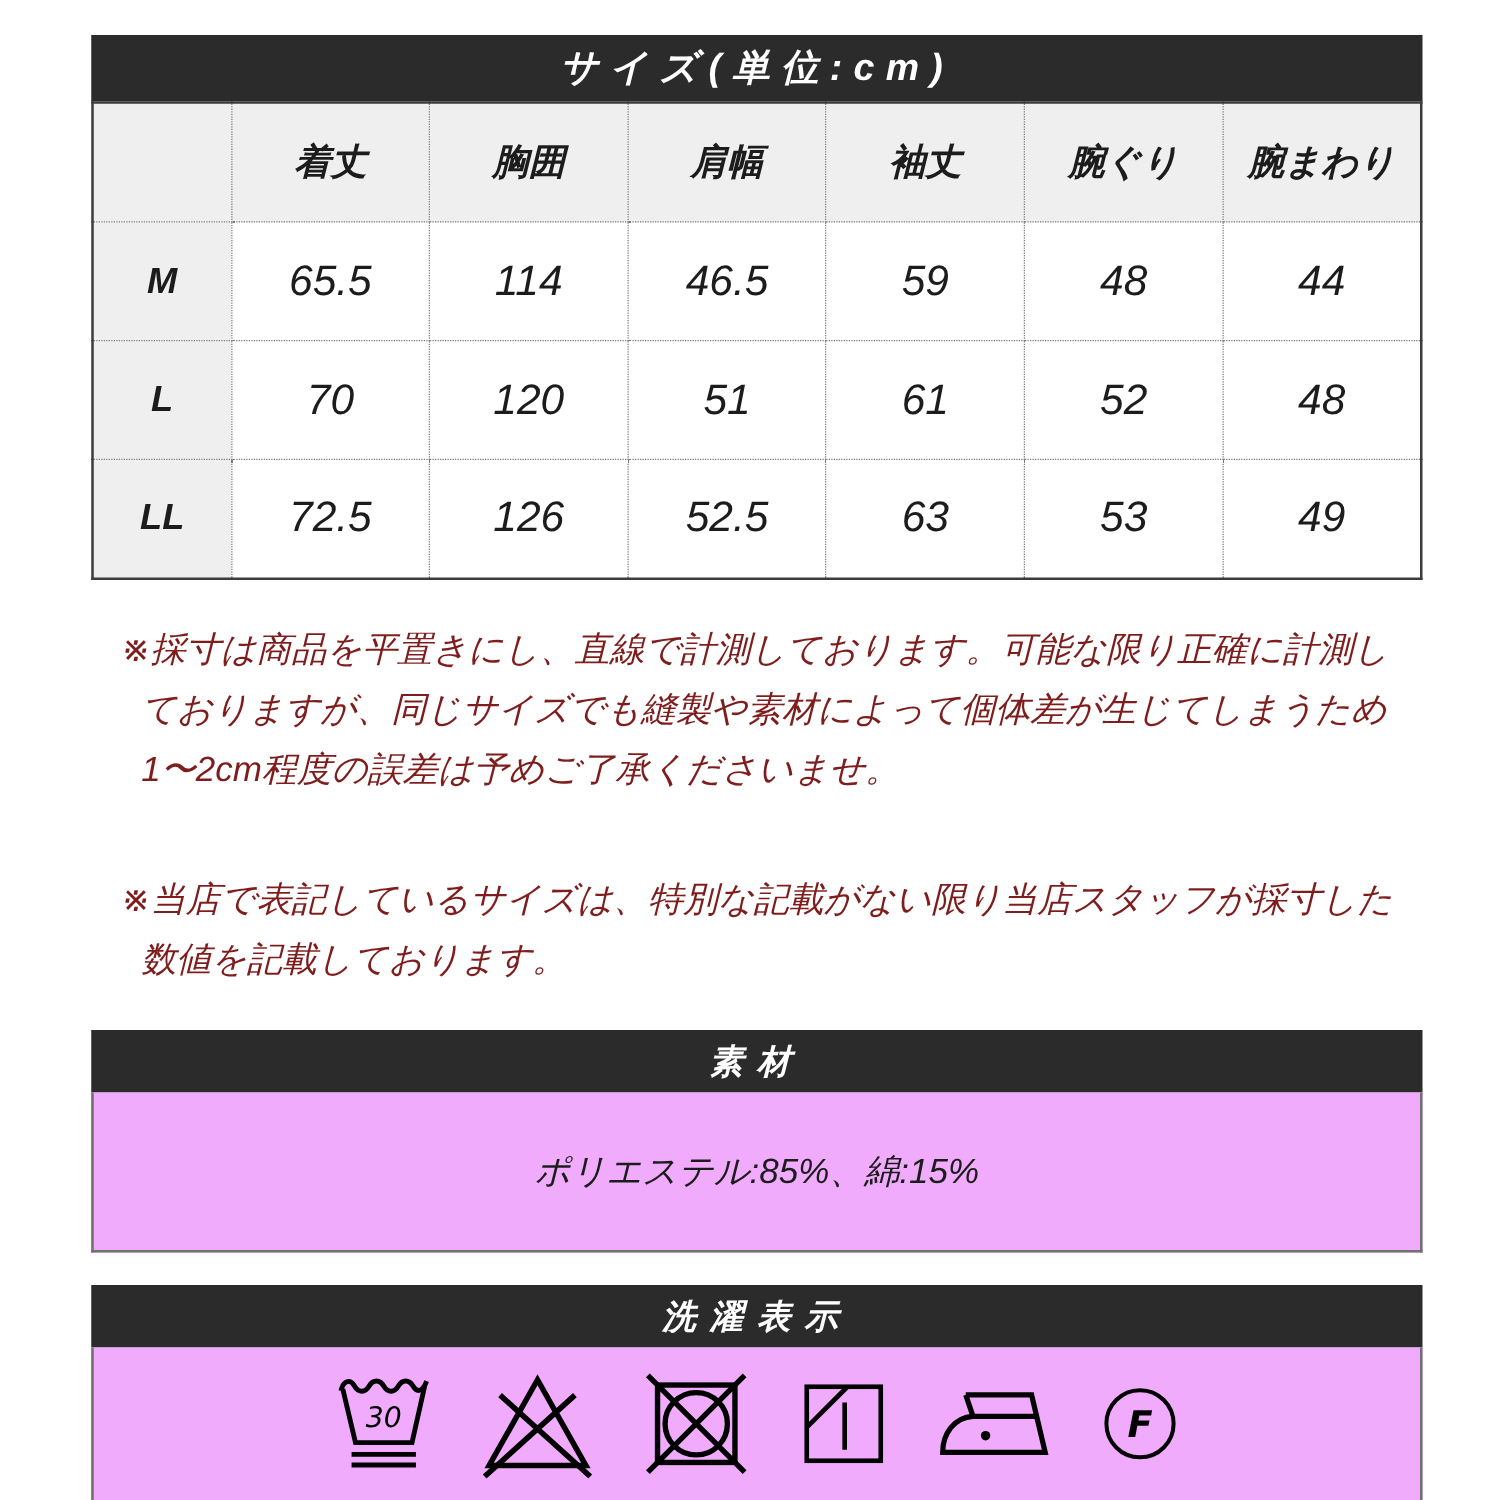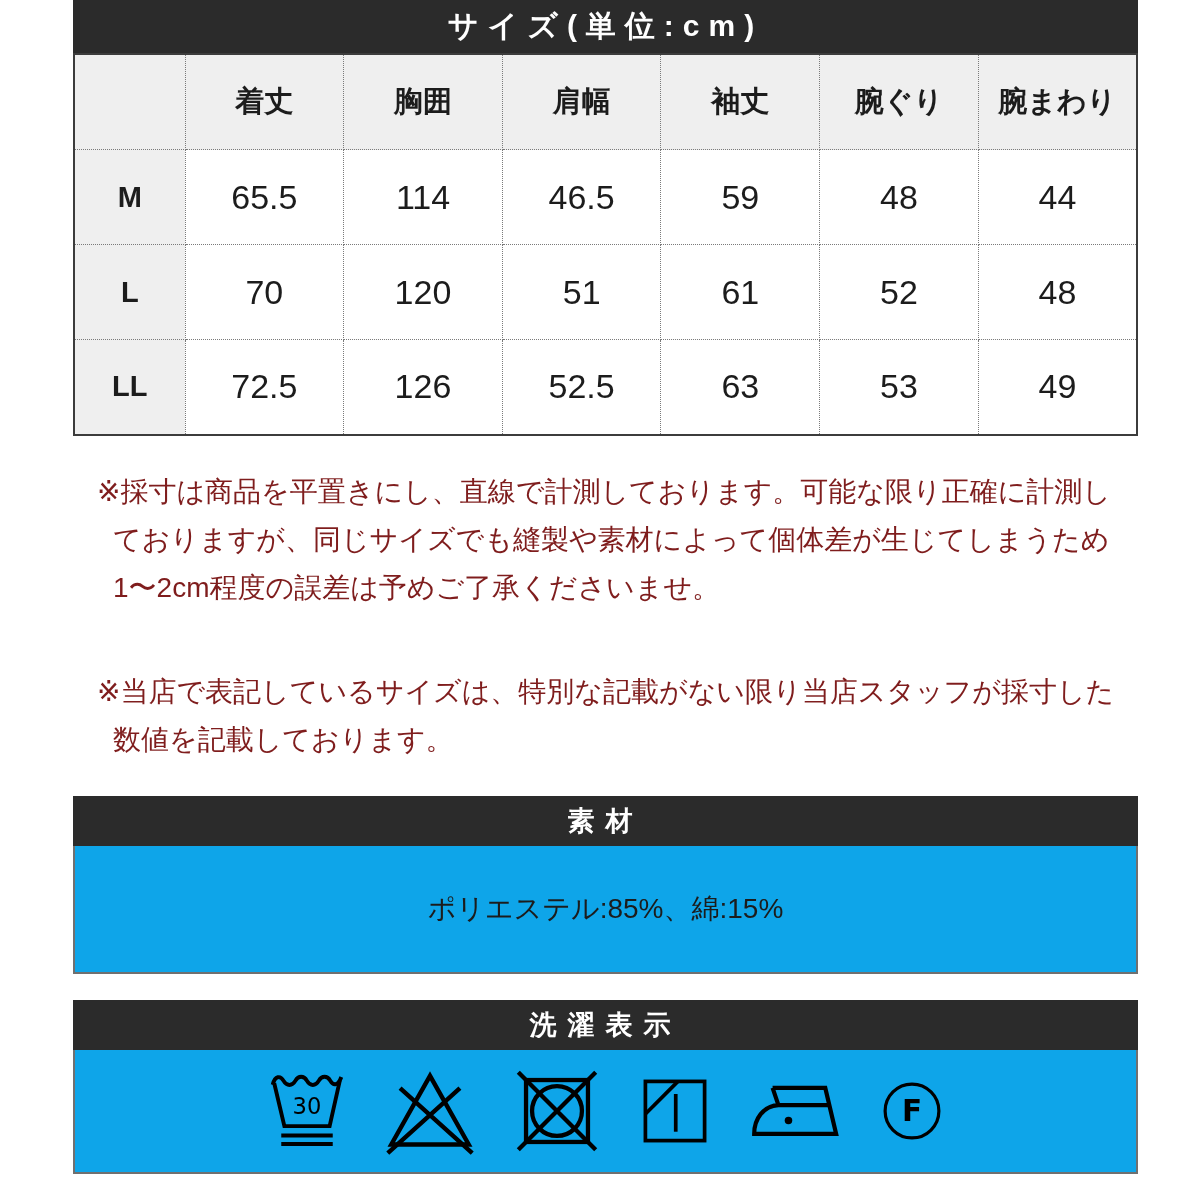--- a/index.html
+++ b/index.html
@@ -4,21 +4,21 @@
 <style>
   html,body{margin:0;padding:0;background:#ffffff;}
   .page{
     position:relative;
     width:1200px;height:1200px;
     background:#ffffff;
     font-family:"Liberation Sans","DejaVu Sans",sans-serif;
     color:#1c1c1c;
     overflow:hidden;
   }
-  .content{margin-left:73px;width:1065px;}
+  .content{margin-left:73px;width:1065px;padding-top:28px;font-style:italic;}
 
   
   .bar{
     background:#2b2b2b;color:#ffffff;
     display:flex;align-items:center;justify-content:center;
     font-weight:bold;
   }
   .size-bar{height:53px;font-size:30px;letter-spacing:9px;}
   .mat-bar{height:50px;font-size:27px;letter-spacing:11px;}
   .wash-bar{height:50px;font-size:27px;letter-spacing:11px;}
@@ -53,21 +53,21 @@
     color:#7f1d1d;
   }
   .note-1{margin-top:32px;}
   .note-2{margin-top:56px;}
 
   
   .section{margin-top:32px;}
   .section.wash{margin-top:26px;}
   .section-box{
     border:2px solid #707070;border-top:none;
-    background:#0ea5e9;
+    background:#f0abfc;
     display:flex;align-items:center;justify-content:center;
   }
   .mat-box{height:126px;font-size:28px;}
   .wash-box{height:122px;gap:38px;}
 
   .symbol{display:block;}
   .sym{stroke:#000000;fill:none;stroke-width:5;}
   .sym-fill{fill:#000000;stroke:none;}
   .sym-text{fill:#000000;stroke:none;font-family:"DejaVu Sans","Liberation Sans",sans-serif;}
 </style>

